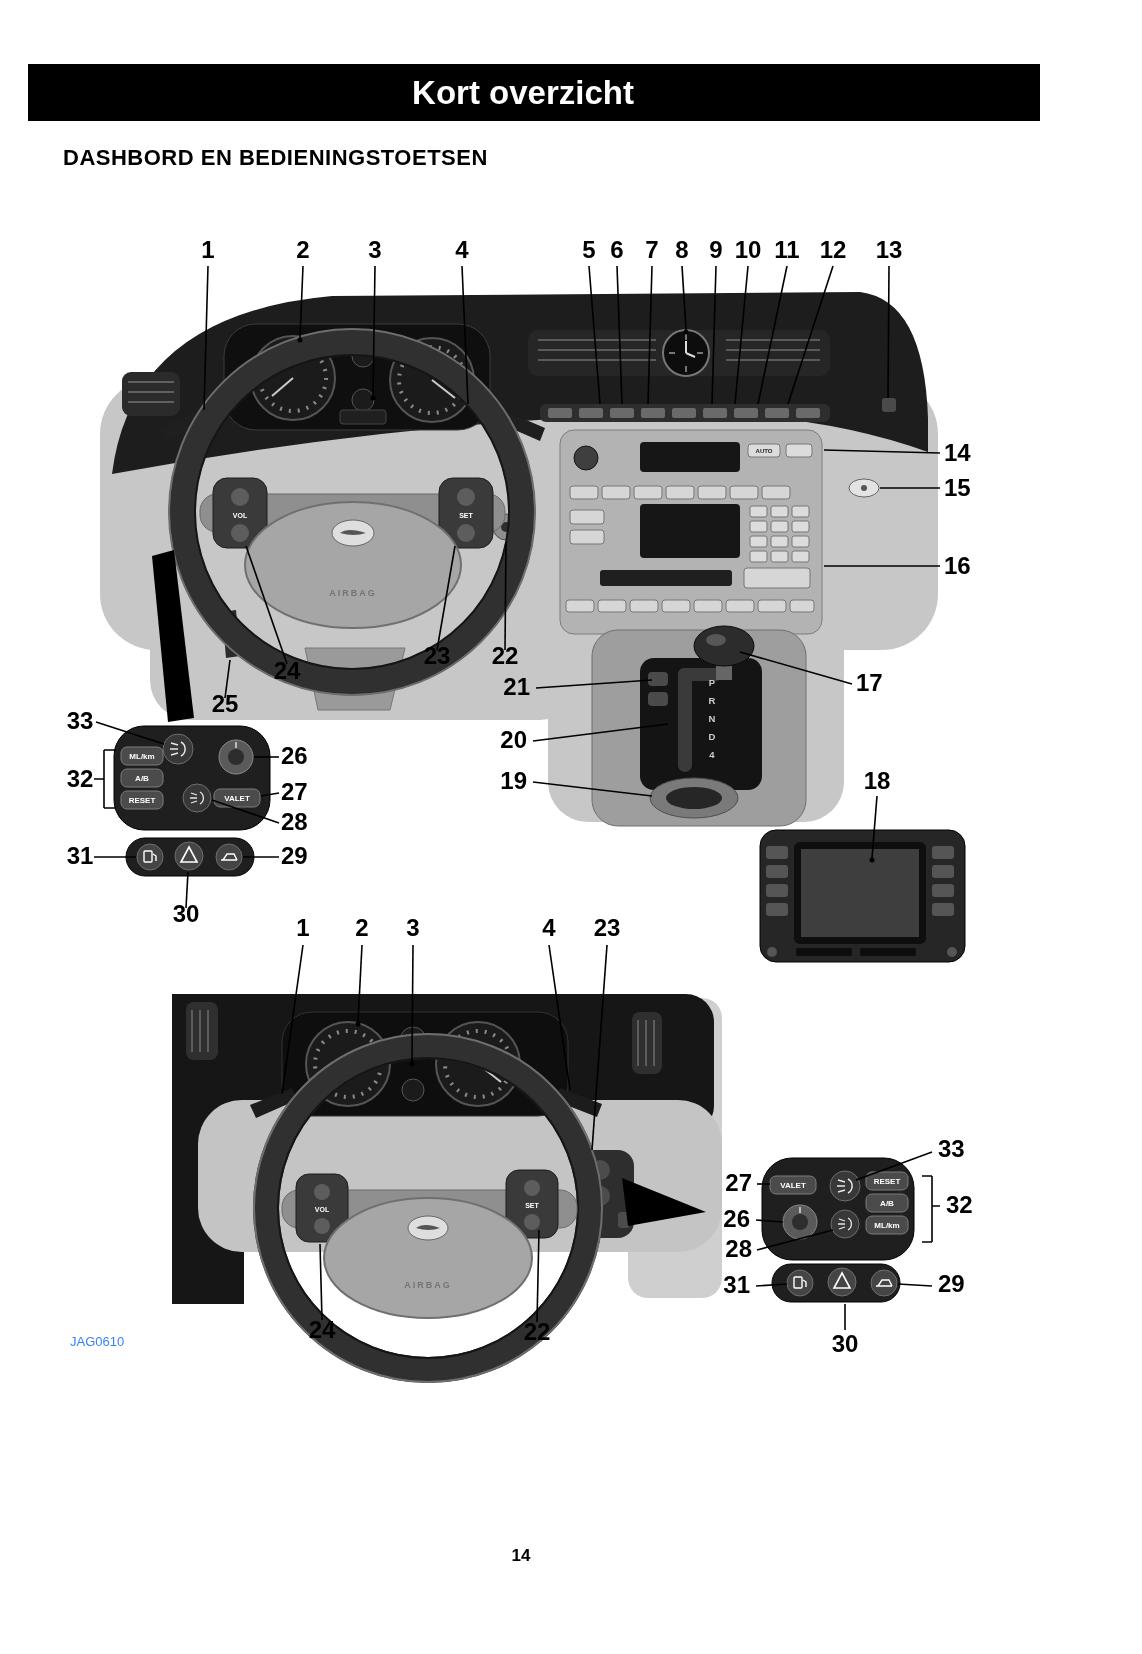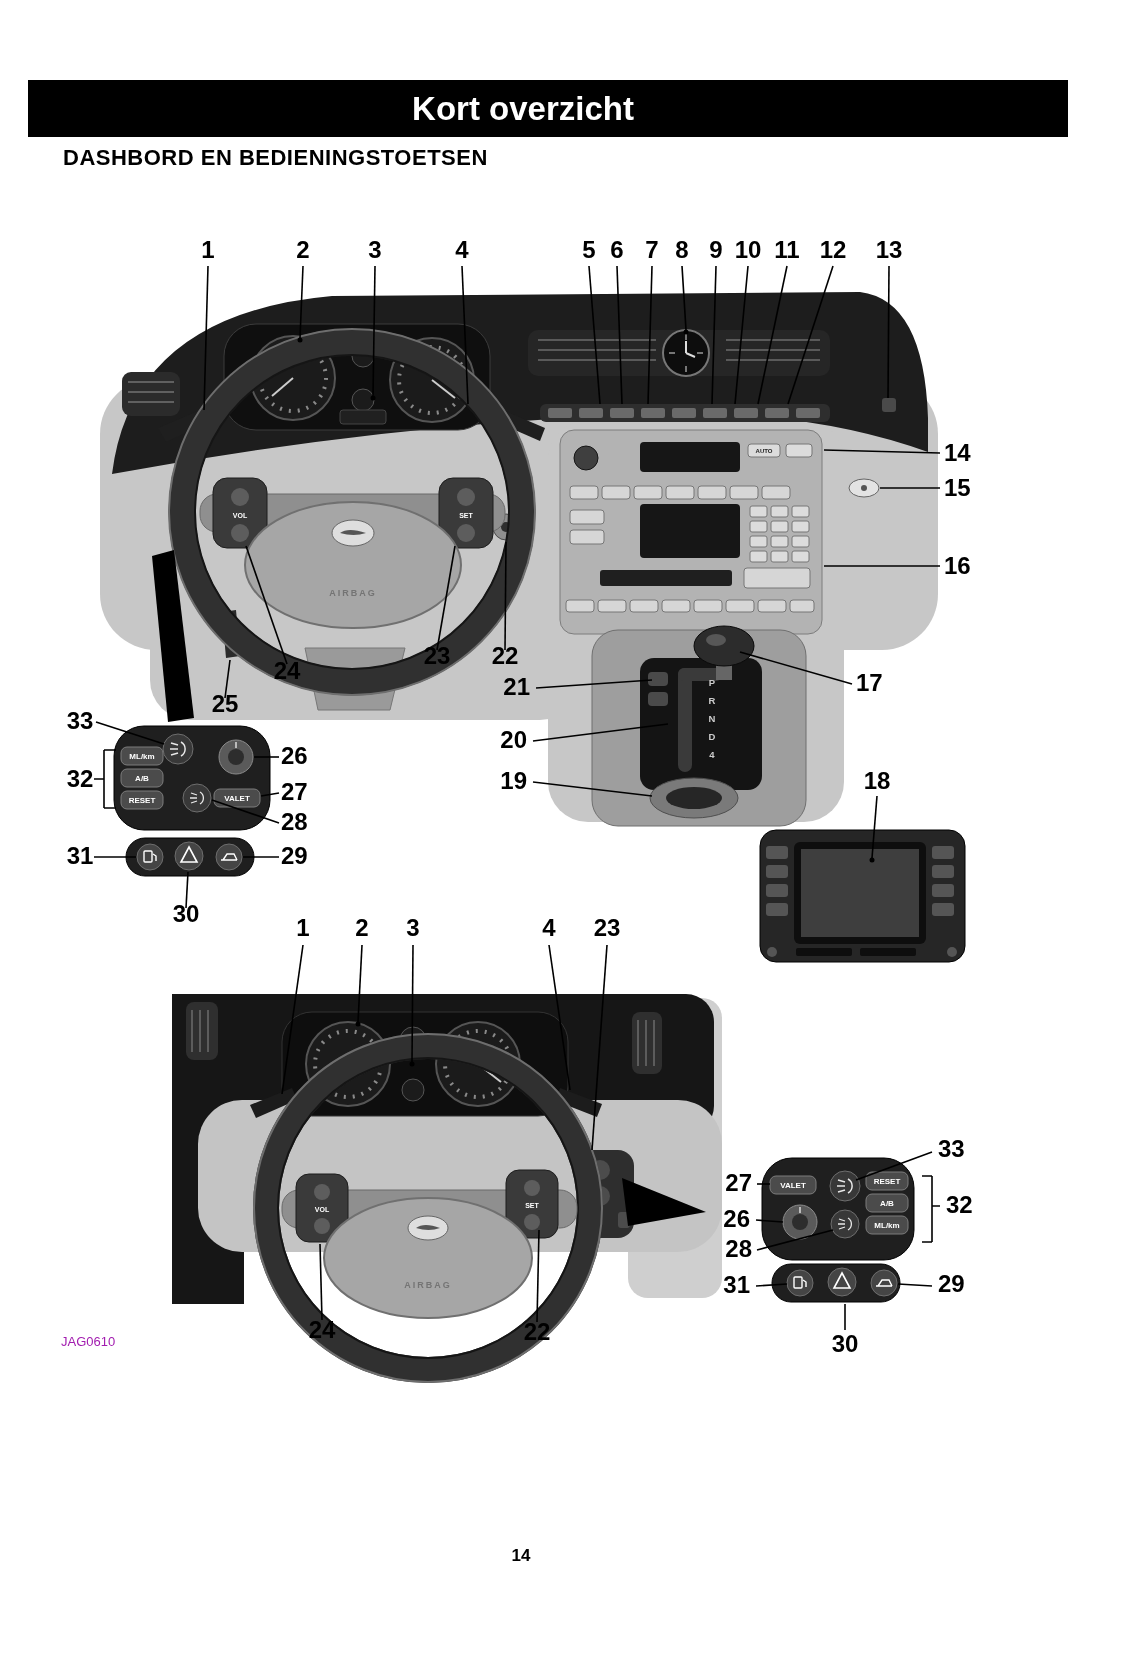--- a/index.html
+++ b/index.html
@@ -1,30 +1,30 @@
 <!DOCTYPE html>
 <html><head>
 <meta charset="utf-8">
 <style>
   html,body{margin:0;padding:0;background:#ffffff;}
   .page{
     position:relative;width:1142px;height:1654px;background:#ffffff;overflow:hidden;
     font-family:"Liberation Sans",sans-serif;
   }
   .art{position:absolute;left:0;top:0;}
-  .title-bar{position:absolute;left:28px;top:80px;width:1012px;height:57px;background:#000;padding-left:28px;}
+  .title-bar{position:absolute;left:28px;top:64px;width:1012px;height:57px;background:#000;}
   .title-bar span{
     position:absolute;left:495px;top:50%;transform:translate(-50%,-50%);
     color:#fff;font-size:33px;font-weight:bold;white-space:nowrap;
   }
   .section-heading{
     position:absolute;left:63px;top:145px;color:#000;
     font-size:22px;font-weight:bold;letter-spacing:0.5px;white-space:nowrap;
   }
-  .figure-code{position:absolute;left:61px;top:1334px;font-size:13px;color:#a21caf;}
+  .figure-code{position:absolute;left:70px;top:1334px;font-size:13px;color:#3b82f6;}
   .page-number{position:absolute;left:521px;top:1546px;transform:translateX(-50%);
     font-size:17px;font-weight:bold;color:#000;}
   
   .co{font-family:"Liberation Sans",sans-serif;font-size:24px;font-weight:bold;fill:#000;}
   .co-m{text-anchor:middle}.co-s{text-anchor:start}.co-e{text-anchor:end}
   .lb8{font-family:"Liberation Sans",sans-serif;font-size:8px;font-weight:bold;fill:#fff;text-anchor:middle;}
   .lb7{font-family:"Liberation Sans",sans-serif;font-size:7px;font-weight:bold;fill:#fff;text-anchor:middle;}
   .airbag{font-family:"Liberation Sans",sans-serif;font-size:9px;font-weight:bold;fill:#747474;letter-spacing:2px;text-anchor:middle;}
   .gear{font-family:"Liberation Sans",sans-serif;font-size:9.5px;font-weight:bold;fill:#cdcdcd;text-anchor:middle;}
   .microdark{font-family:"Liberation Sans",sans-serif;font-size:6px;font-weight:bold;fill:#222;text-anchor:middle;}

